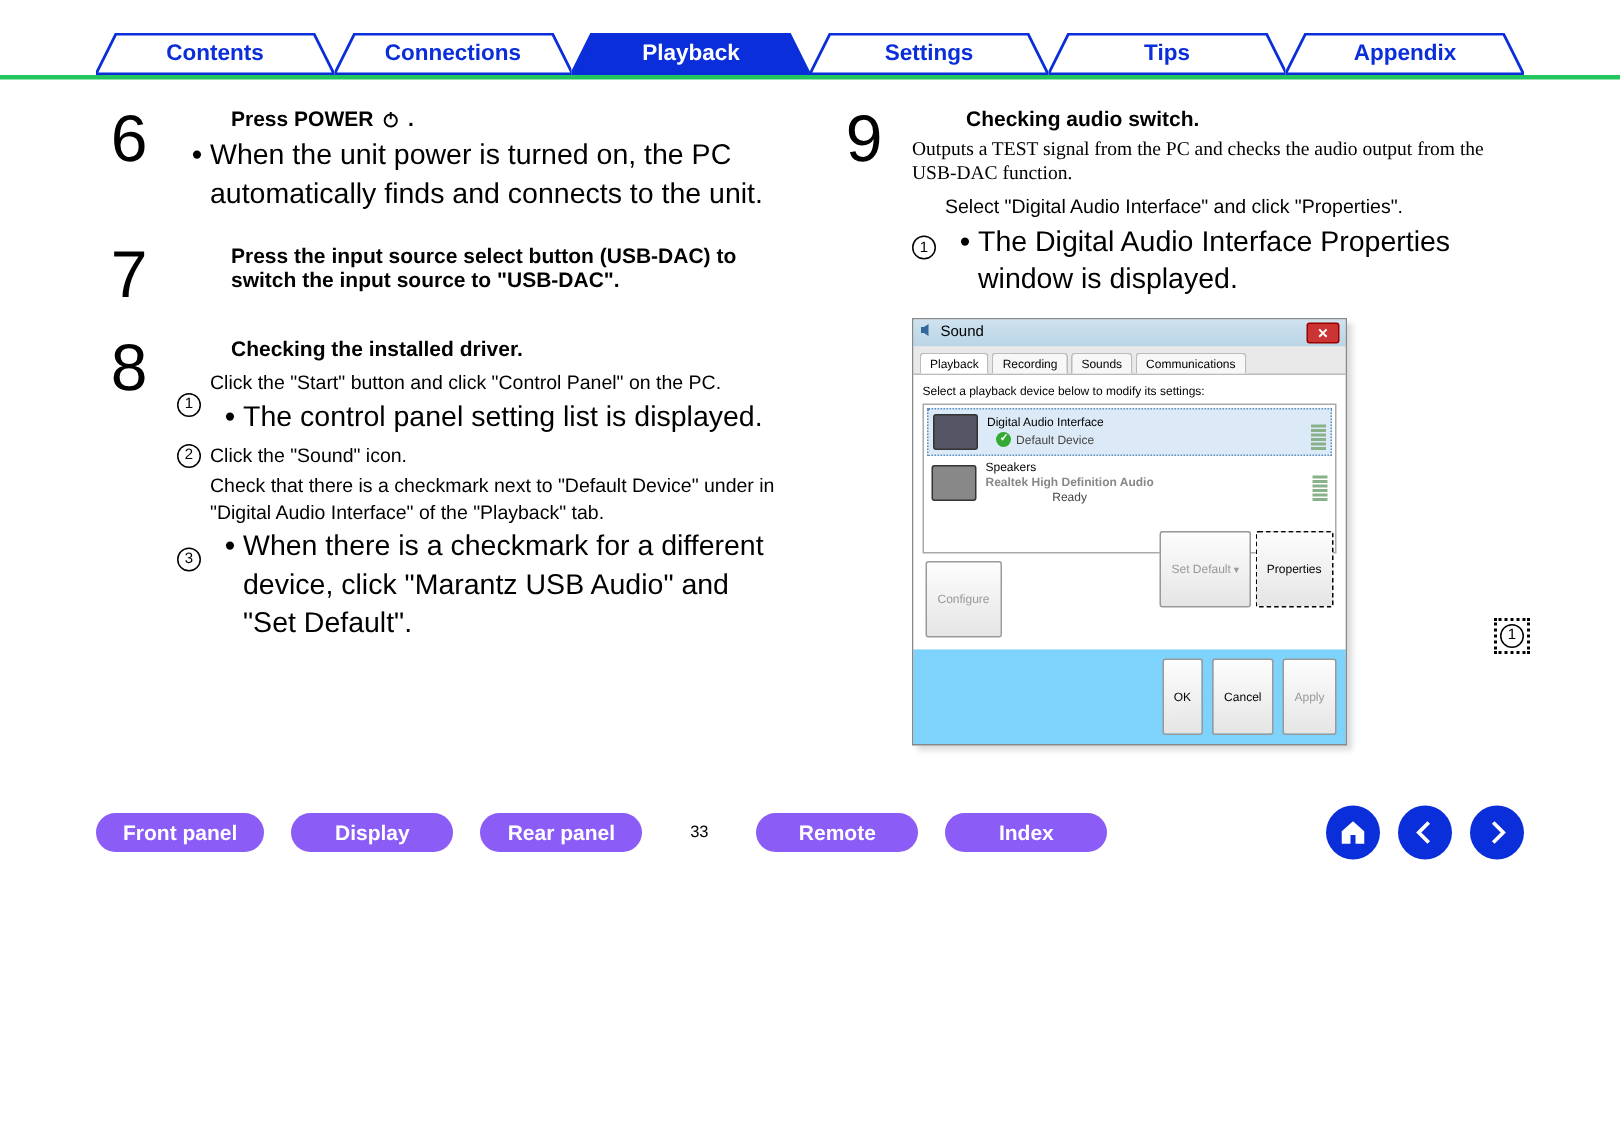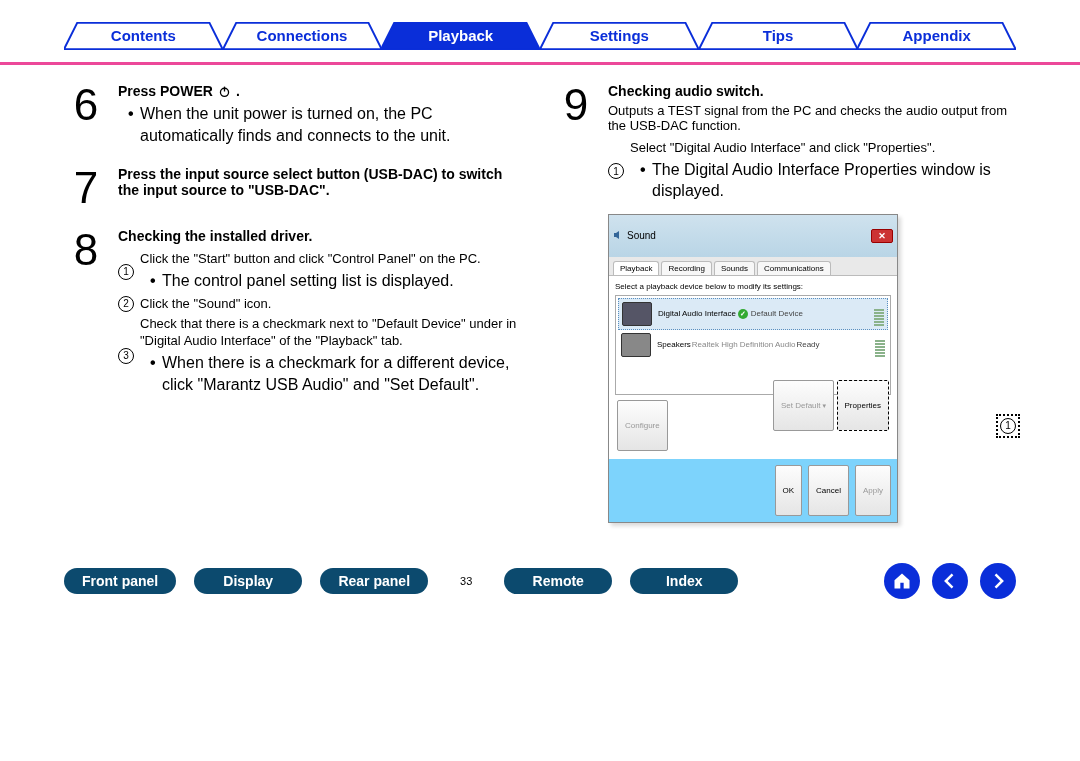--- a/index.html
+++ b/index.html
@@ -9,22 +9,22 @@
     font-size: 13px;
     color: #000;
     background: #fff;
     width: 1080px;
   }
 
   
   .top-tabs {
     display: flex;
     gap: 0;
-    padding: 22px 64px 12px;
-    border-bottom: 3px solid #ec4899;
+    padding: 22px 64px 0;
+    border-bottom: 3px solid #22c55e;
   }
   .tab {
     position: relative;
     width: 168px;
     height: 28px;
     text-align: center;
     font-weight: 700;
     font-size: 15px;
     line-height: 28px;
     color: #0a2ed9;
@@ -34,23 +34,23 @@
   .tab svg { position: absolute; left:0; top:0; width:100%; height:100%; z-index:-1; }
   .tab span { position: relative; z-index:1; }
 
   
   .content { display:flex; padding: 18px 64px 10px; gap: 28px; }
   .col { flex:1; }
 
   .step { display:flex; gap:10px; margin-bottom:18px; }
   .step-no { font-size:44px; font-weight:400; width:44px; text-align:center; line-height:1; }
   .step-body { flex:1; }
-  .step-title { font-weight:700; font-size:14px; margin-bottom:4px; display:flex; align-items:center; gap:5px; }
+  .step-title { font-weight:700; font-size:14px; margin-bottom:4px; display:flex; align-items:center; gap:5px;margin-left:36px; }
   .bullets { margin:2px 0 0 8px; padding:0; list-style:none; }
-  .bullets li { position:relative; padding-left:14px; margin-bottom:2px; font-size:16px; line-height:1.35; }
+  .bullets li { position:relative; padding-left:14px; margin-bottom:2px; font-size:19px; line-height:1.35; }
   .bullets li::before { content:"•"; position:absolute; left:2px; font-weight:700; }
 
   .sub { margin:6px 0 0 0; padding:0; list-style:none; }
   .sub li { display:flex; gap:6px; margin-bottom:2px; line-height:1.35; }
   .sub li .idx { display:inline-flex; align-items:center; justify-content:center; }
   .sub li .txt { flex:1; }
 
   .circled {
     display:inline-flex;
     width:16px; height:16px;
@@ -75,21 +75,21 @@
     width: 290px;
     border:1px solid #888;
     font-family: "Segoe UI", Tahoma, sans-serif;
     font-size:9px;
     background:#efefef;
     box-shadow:3px 3px 4px rgba(0,0,0,0.15);
   }
   .sound-title {
     background: linear-gradient(#cfe2ee,#b9d5e6);
     display:flex; align-items:center; justify-content:space-between;
-    padding:14px 4px; font-size:10px;
+    padding:2px 4px; font-size:10px;
   }
   .sound-title .left { display:flex; align-items:center; gap:4px; }
   .sound-close {
     width:22px; height:14px;
     background:#c33; border:1px solid #900;
     display:flex;align-items:center;justify-content:center;
     color:#fff;font-size:9px;font-weight:700;
     border-radius:2px;
   }
   .sound-tabs {
@@ -105,23 +105,23 @@
   .device-list { border:1px solid #aaa; padding:2px 2px 20px; min-height:100px; }
   .device {
     display:flex; gap:6px; padding:3px; align-items:center;
   }
   .device.sel { background:#dbeaf6; border:1px dotted #5a8fc0; }
   .device .pic {
     width:30px; height:24px; background:#556;
     border:1px solid #333; border-radius:2px; position:relative;
   }
   .device .pic.speaker { background:#888; }
-  .device .info { display:flex; flex-direction:row; font-size:8px; line-height:1.15; gap:1px;}
+  .device .info { display:flex; flex-direction:column; font-size:8px; line-height:1.15; gap:1px;}
   .device .info .dname { font-weight:400; color:#000; }
-  .device .info .ddrv { color:#888; }
+  .device .info .ddrv { color:#888;font-weight:bold; }
   .device .info .dstat { color:#444; display:flex; align-items:center; gap:3px;justify-content:center;}
   .check-badge{
     width:10px;height:10px;border-radius:50%;background:#3a3;
     display:inline-flex;align-items:center;justify-content:center;
     color:#fff;font-size:7px;font-weight:700;
   }
   .level-bars{
     width:10px;height:24px;
     display:flex;flex-direction:column-reverse;gap:1px;
     margin-left:auto;
@@ -154,21 +154,21 @@
 
   
   .bottom {
     display:flex;
     align-items:center;
     padding: 12px 64px 20px;
     gap:18px;
     position: relative;
   }
   .navbtn {
-    background:#0c4a6e;
+    background:#8b5cf6;
     color:#fff;
     font-weight:700;
     font-size:14px;
     padding:5px 18px;
     border-radius:16px;
     cursor:pointer;
     min-width:108px;
     text-align:center;
   }
   .pagenum { font-size:11px; width:40px; text-align:center;}
@@ -293,21 +293,21 @@
       </div>
     </div>
   </div>
 
   <div class="col">
 
     <div class="step">
       <div class="step-no">9</div>
       <div class="step-body">
         <div class="step-title">Checking audio switch.</div>
-        <div style="margin:2px 0 6px;">Outputs a TEST signal from the PC and checks the audio output from the USB-DAC function.</div>
+        <div style="margin:2px 0 6px;font-family:Liberation Serif, serif;">Outputs a TEST signal from the PC and checks the audio output from the USB-DAC function.</div>
         <ul class="sub">
           <li>
             <span class="idx">
                 <span class="circled">1</span>
               </span>
             <span class="txt">
               <span>Select "Digital Audio Interface" and click "Properties".</span>
               <ul class="bullets">
                   <li>The Digital Audio Interface Properties window is displayed.</li>
                 </ul>

